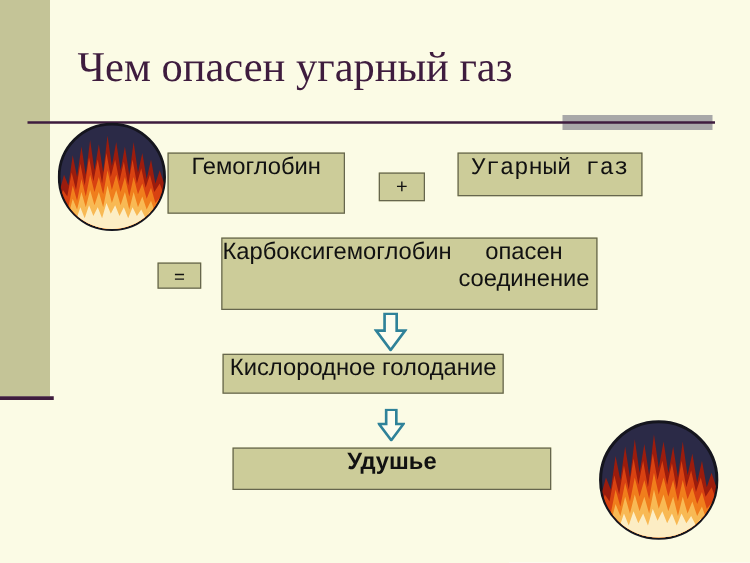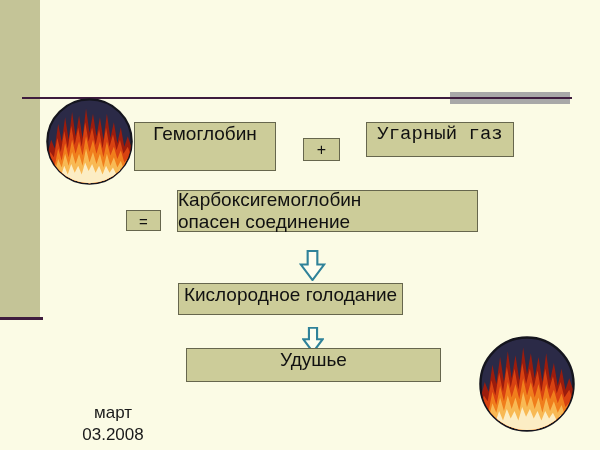--- a/index.html
+++ b/index.html
@@ -64,23 +64,23 @@
     align-items: flex-start;
     justify-content: center;
     text-align: center;
     font-size: 19px;
     line-height: 22px;
   }
   .box-hemoglobin   { left: 134px; top: 122px; width: 142px; height: 49px; }
   .box-plus         { left: 303px; top: 138px; width: 37px;  height: 23px; font-size: 16px; }
   .box-co           { left: 366px; top: 122px; width: 148px; height: 35px; font-family: Liberation Mono, monospace; }
   .box-equals       { left: 126px; top: 210px; width: 35px;  height: 21px; font-size: 15px; }
-  .box-carboxy      { left: 177px; top: 190px; width: 301px; height: 42px; flex-direction: column; }
+  .box-carboxy      { left: 177px; top: 190px; width: 301px; height: 58px; flex-direction: row; }
   .box-oxygen       { left: 178px; top: 283px; width: 225px; height: 32px; }
-  .box-suffocation  { left: 186px; top: 348px; width: 255px; height: 34px; }
+  .box-suffocation  { left: 186px; top: 358px; width: 255px; height: 34px; font-weight: bold; }
 
   .arrow {
     position: absolute;
     line-height: 0;
   }
   .arrow-1 { left: 299px; top: 250px; }
   .arrow-2 { left: 302px; top: 327px; }
 
   .fire {
     position: absolute;
@@ -100,20 +100,21 @@
   }
 </style>
 </head>
 <body>
 
 <div class="slide">
 
   <div class="sidebar"></div>
   <div class="sidebar-underline"></div>
 
+  <h1 class="title">Чем опасен угарный газ</h1>
   <div class="rule-gray-bar"></div>
   <div class="rule-line"></div>
 
   <div class="fire fire-1">
     <svg width="87" height="87" viewBox="0 0 100 100">
       <defs>
         <clipPath id="fc1">
             <circle cx="50" cy="50" r="48"></circle>
           </clipPath>
       </defs>
@@ -177,18 +178,14 @@
       <g clip-path="url(#fc2)">
         <path fill="#9B1C0D" d="M0,70 L6,48 L10,58 L14,30 L18,50 L22,22 L26,48 L30,16 L34,44 L38,20 L42,46 L46,12 L50,40 L54,18 L58,44 L62,22 L66,48 L70,18 L74,46 L78,28 L82,52 L86,34 L90,56 L94,44 L100,62 L100,100 L0,100 Z"></path>
         <path fill="#D84211" d="M0,78 L5,62 L9,68 L13,46 L17,62 L21,38 L25,58 L29,32 L33,54 L37,34 L41,56 L45,28 L49,50 L53,34 L57,54 L61,36 L65,58 L69,34 L73,56 L77,42 L81,60 L85,48 L89,64 L94,56 L100,72 L100,100 L0,100 Z"></path>
         <path fill="#F07E1C" d="M0,86 L6,72 L10,78 L14,58 L18,72 L22,52 L26,68 L30,48 L34,64 L38,50 L42,66 L46,44 L50,62 L54,48 L58,64 L62,50 L66,68 L70,50 L74,66 L78,56 L82,70 L86,60 L90,74 L95,68 L100,80 L100,100 L0,100 Z"></path>
         <path fill="#F8B954" d="M0,92 L6,82 L10,86 L14,70 L18,80 L22,64 L26,78 L30,62 L34,76 L38,64 L42,78 L46,58 L50,74 L54,62 L58,76 L62,64 L66,80 L70,64 L74,78 L78,68 L82,80 L86,72 L90,84 L95,78 L100,88 L100,100 L0,100 Z"></path>
         <path fill="#FCEDC4" d="M0,97 L5,90 L9,93 L13,82 L17,90 L21,78 L25,88 L29,76 L33,86 L37,78 L41,88 L45,74 L49,84 L53,76 L57,86 L61,78 L65,88 L69,78 L73,86 L77,80 L81,88 L85,82 L89,90 L94,86 L100,92 L100,100 L0,100 Z"></path>
       </g>
     </svg>
   </div>
 
-  <div class="footer">
-    <div>март</div>
-    <div>03.2008</div>
-  </div>
 
 </div>
 
 </body></html>

